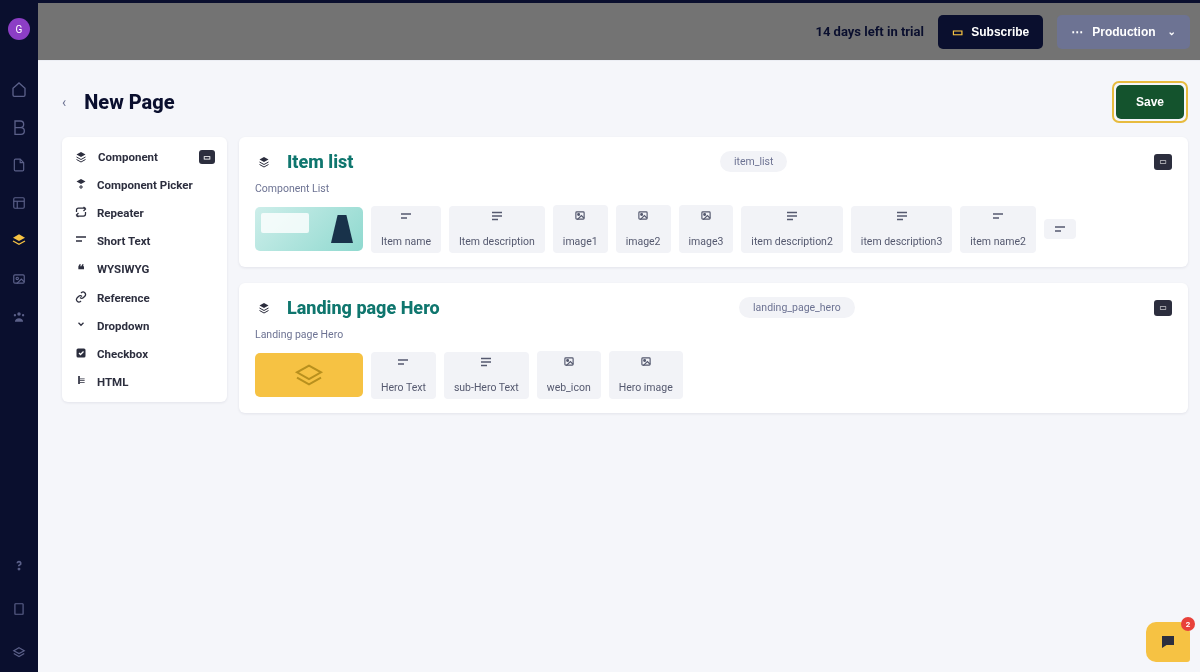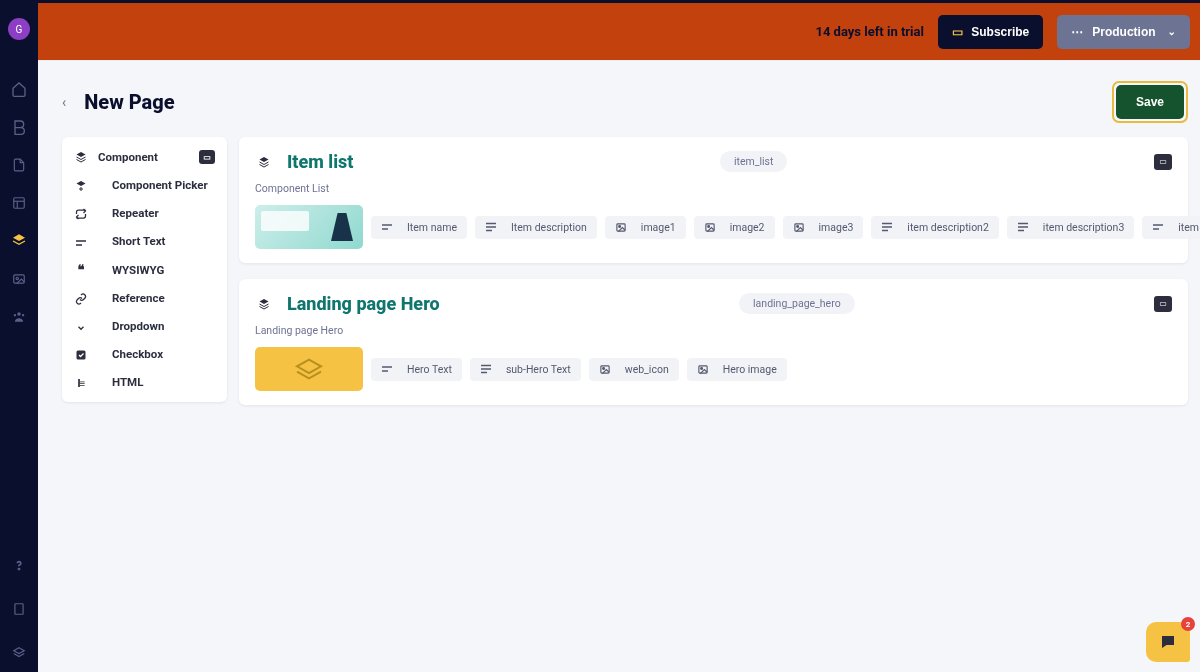--- a/index.html
+++ b/index.html
@@ -13,21 +13,21 @@
 .vnav .vicon { width: 22px; height: 22px; margin: 8px 0; display: flex; align-items: center; justify-content: center; color: #5b6089; cursor: pointer; }
 .vnav .vicon.active { color: #f6c243; }
 .vnav .spacer { flex: 1; }
 
 
 .main { flex: 1; display: flex; flex-direction: column; min-width: 0; }
 
 .topstrip { height: 3px; background: #0a0f2e; }
 
 
-.topbar { background: #c2410c; height: 58px; display: flex; align-items: center; justify-content: flex-end; padding: 0 10px 0 20px; gap: 14px; border-bottom: 1px solid #eceef4; }
+.topbar { background: #737373; height: 58px; display: flex; align-items: center; justify-content: flex-end; padding: 0 10px 0 20px; gap: 14px; border-bottom: 1px solid #eceef4; }
 .trial-text { font-weight: 700; font-size: 13px; color: #0a0f2e; }
 .btn { display: inline-flex; align-items: center; gap: 8px; padding: 10px 14px; border-radius: 5px; font-weight: 700; font-size: 12px; cursor: pointer; border: none; }
 .btn-subscribe { background: #0a0f2e; color: #fff; }
 .btn-subscribe .cc { color: #f6c243; font-size: 12px; }
 .btn-env { background: #6d7393; color: #fff; }
 .btn-env .dots { letter-spacing: 1px; font-size: 12px;}
 .btn-env .chev { font-size: 10px; margin-left: 4px; }
 
 
 .page-header { display: flex; align-items: center; justify-content: space-between; padding: 20px 12px 14px 24px; }
@@ -35,21 +35,21 @@
 .page-header .back { color: #6d7393; font-size: 14px; cursor: pointer; }
 .page-title { font-size: 20px; font-weight: 800; color: #0a0f2e; }
 .save-wrap { border: 2px solid #e7bb3f; border-radius: 7px; padding: 2px; }
 .btn-save { background: #14532d; color: #fff; padding: 10px 20px; border-radius: 5px; font-weight: 700; font-size: 12px; border: none; cursor: pointer; }
 
 
 .content { display: flex; gap: 12px; padding: 0 12px 12px 24px; align-items: flex-start; }
 
 
 .side-panel { width: 165px; background: #fff; border-radius: 6px; box-shadow: 0 1px 3px rgba(10,15,46,0.08); padding: 6px 0; }
-.side-item { display: flex; align-items: flex-end; gap: 24px; padding: 7px 12px; font-size: 11.5px; font-weight: 700; color: #2c2e3e; cursor: pointer; }
+.side-item { display: flex; align-items: flex-start; gap: 9px; padding: 7px 12px; font-size: 11.5px; font-weight: 700; color: #2c2e3e; cursor: pointer; }
 .side-item .sicon { width: 14px; display: inline-flex; justify-content: center; color: #2c2e3e; font-size: 12px; }
 .side-item.first { justify-content: space-between; }
 .side-item.first .lab { display: flex; align-items: center; gap: 10px; }
 .side-item .pill { width: 16px; height: 14px; background: #2c2e3e; border-radius: 3px; display: inline-flex; align-items: center; justify-content: center; color: #fff; font-size: 8px; }
 
 
 .comps { flex: 1; display: flex; flex-direction: column; gap: 16px; }
 
 .card { background: #fff; border-radius: 6px; box-shadow: 0 1px 3px rgba(10,15,46,0.08); padding: 14px 16px; }
 .card-head { display: flex; align-items: center; }
@@ -60,21 +60,21 @@
 .card-sub { font-size: 10.5px; color: #6d7393; margin-top: 10px; }
 
 .card-body { display: flex; align-items: center; gap: 8px; margin-top: 10px; flex-wrap: nowrap; }
 .thumb { width: 108px; height: 44px; border-radius: 5px; flex-shrink: 0; }
 .thumb.teal { background: linear-gradient(135deg,#cdeeea 0%, #8fd9cf 100%); position: relative; overflow: hidden; }
 .thumb.teal::before { content: ""; position: absolute; left: 6px; top: 6px; width: 48px; height: 20px; background: rgba(255,255,255,0.8); border-radius: 2px; }
 .thumb.teal::after { content: ""; position: absolute; right: 10px; top: 8px; width: 22px; height: 28px; background: #18324a; clip-path: polygon(30% 0,70% 0,100% 100%,0 100%); }
 .thumb.gold { background: #f6c243; display: flex; align-items: center; justify-content: center; color: #b8901e; }
 .thumb.gold svg { width: 34px; height: 24px; }
 
-.field-chip { display: inline-flex; align-items: center; gap: 14px; background: #f2f3f7; border-radius: 4px; padding: 5px 10px; font-size: 10.5px; color: #55596f; flex-shrink: 0; }
+.field-chip { display: inline-flex; align-items: center; gap: 14px; background: #f2f3f7; border-radius: 4px; padding: 5px 10px; font-size: 10.5px; color: #55596f; flex-shrink: 0; flex-direction: column; }
 .field-chip .ficon { font-size: 10px; color: #55596f; }
 
 
 .fab { position: fixed; right: 10px; bottom: 10px; width: 44px; height: 40px; background: #f6c243; border-radius: 10px 10px 3px 10px; display: flex; align-items: center; justify-content: center; color: #2c2e3e; cursor: pointer; }
 .fab .badge { position: absolute; top: -5px; right: -5px; background: #e8413a; color: #fff; width: 14px; height: 14px; border-radius: 50%; font-size: 8px; display: flex; align-items: center; justify-content: center; font-weight: 700; }
 
 svg { display: block; }
 </style>
 </head>
 <body>

